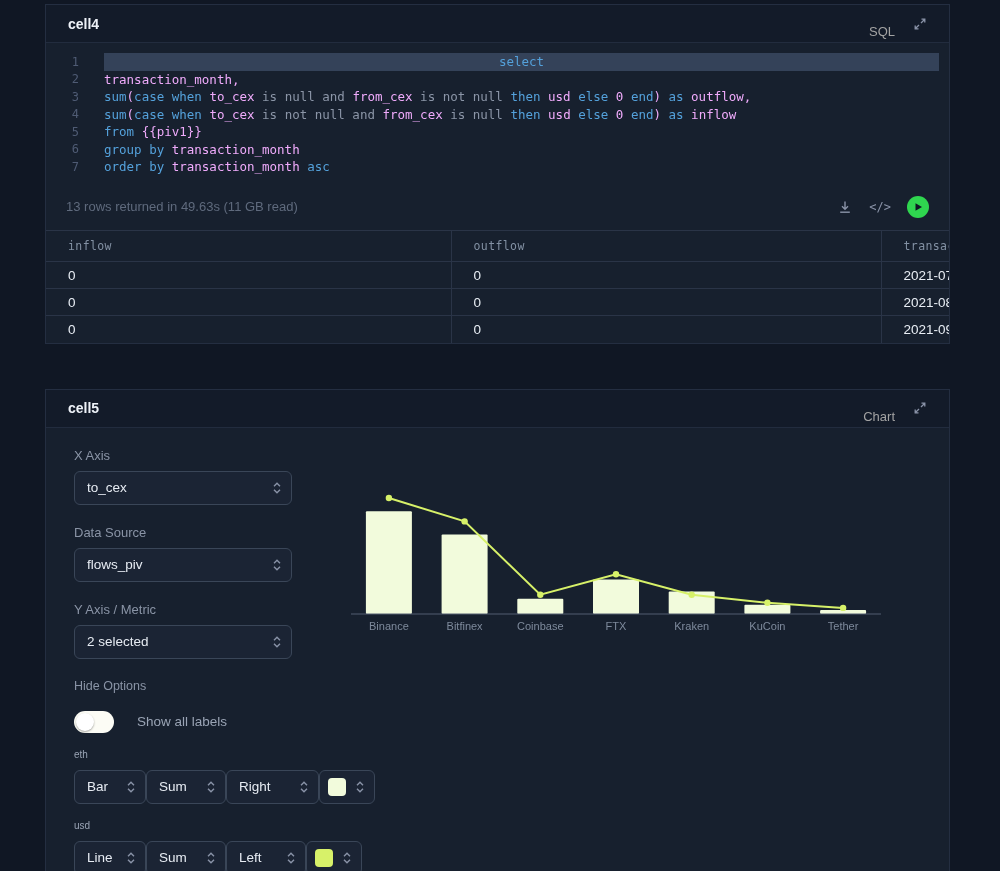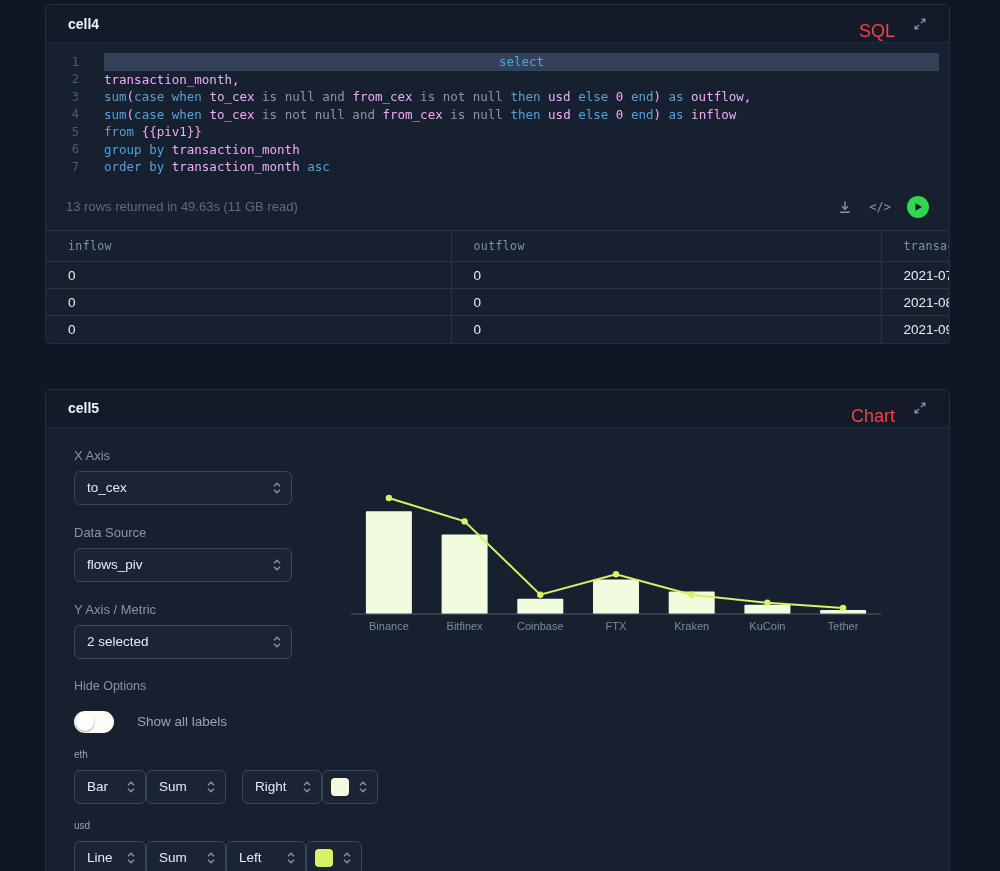--- a/index.html
+++ b/index.html
@@ -7,37 +7,37 @@
   body {
     background: #101724;
     font-family: "Liberation Sans", sans-serif;
     color: #e7ecf3;
   }
   .page { padding: 4px 50px 0 45px; }
 
   .cell {
     background: #17202e;
     border: 1px solid #242e41;
-    border-radius: 5px;
+    border-radius: 0;
     overflow: hidden;
   }
   .cell + .cell { margin-top: 45px; }
 
   .cell-header {
     background: #131b29;
     height: 38px;
     display: flex;
     align-items: center;
     justify-content: space-between;
     padding: 0 22px;
     border-bottom: 1px solid #222c3e;
   }
   .cell-title { font-size: 14px; font-weight: 700; color: #eef2f8; }
   .header-right { display: flex; align-items: center; gap: 18px; }
-  .cell-type { font-size: 18px; color: #ef4444; margin-top: 16px; }
+  .cell-type { font-size: 13px; color: #a3a3a3; margin-top: 16px; }
   .icon-btn { display: inline-flex; align-items: center; cursor: pointer; }
 
   
   .code { padding: 10px 0 12px; font-family: "DejaVu Sans Mono", monospace; font-size: 12.5px; }
   .line { display: flex; height: 17.5px; align-items: center; }
   .ln { width: 33px; text-align: right; color: #4f5b74; margin-right: 25px; font-size: 12px; flex: none; }
   .ct { flex: 1; white-space: pre; margin-right: 10px; height: 17.5px; line-height: 17.5px; }
   .line.selected .ct { background: #344259; text-align: center; }
   .tk-kw { color: #54a1db; }
   .tk-id { color: #f0abfc; }
@@ -268,21 +268,21 @@
                 <svg class="chev" width="10" height="16" viewBox="0 0 10 16">
                   <path d="M2 6.2 5 3.2 8 6.2 M2 9.8 5 12.8 8 9.8" fill="none" stroke="#8a93a8" stroke-width="1.4"></path>
                 </svg>
               </div>
               <div class="select" style="width: 80px;">
                 <span>Sum</span>
                 <svg class="chev" width="10" height="16" viewBox="0 0 10 16">
                   <path d="M2 6.2 5 3.2 8 6.2 M2 9.8 5 12.8 8 9.8" fill="none" stroke="#8a93a8" stroke-width="1.4"></path>
                 </svg>
               </div>
-              <div class="select" style="width: 80px; margin-left: 16px;">
+              <div class="select" style="width: 93px;">
                 <span>Right</span>
                 <svg class="chev" width="10" height="16" viewBox="0 0 10 16">
                   <path d="M2 6.2 5 3.2 8 6.2 M2 9.8 5 12.8 8 9.8" fill="none" stroke="#8a93a8" stroke-width="1.4"></path>
                 </svg>
               </div>
               <div class="select" style="width: 56px; padding-left: 8px;">
                 <span class="swatch" style="background:#f2fbdc"></span>
                 <svg class="chev" width="10" height="16" viewBox="0 0 10 16">
                   <path d="M2 6.2 5 3.2 8 6.2 M2 9.8 5 12.8 8 9.8" fill="none" stroke="#8a93a8" stroke-width="1.4"></path>
                 </svg>

